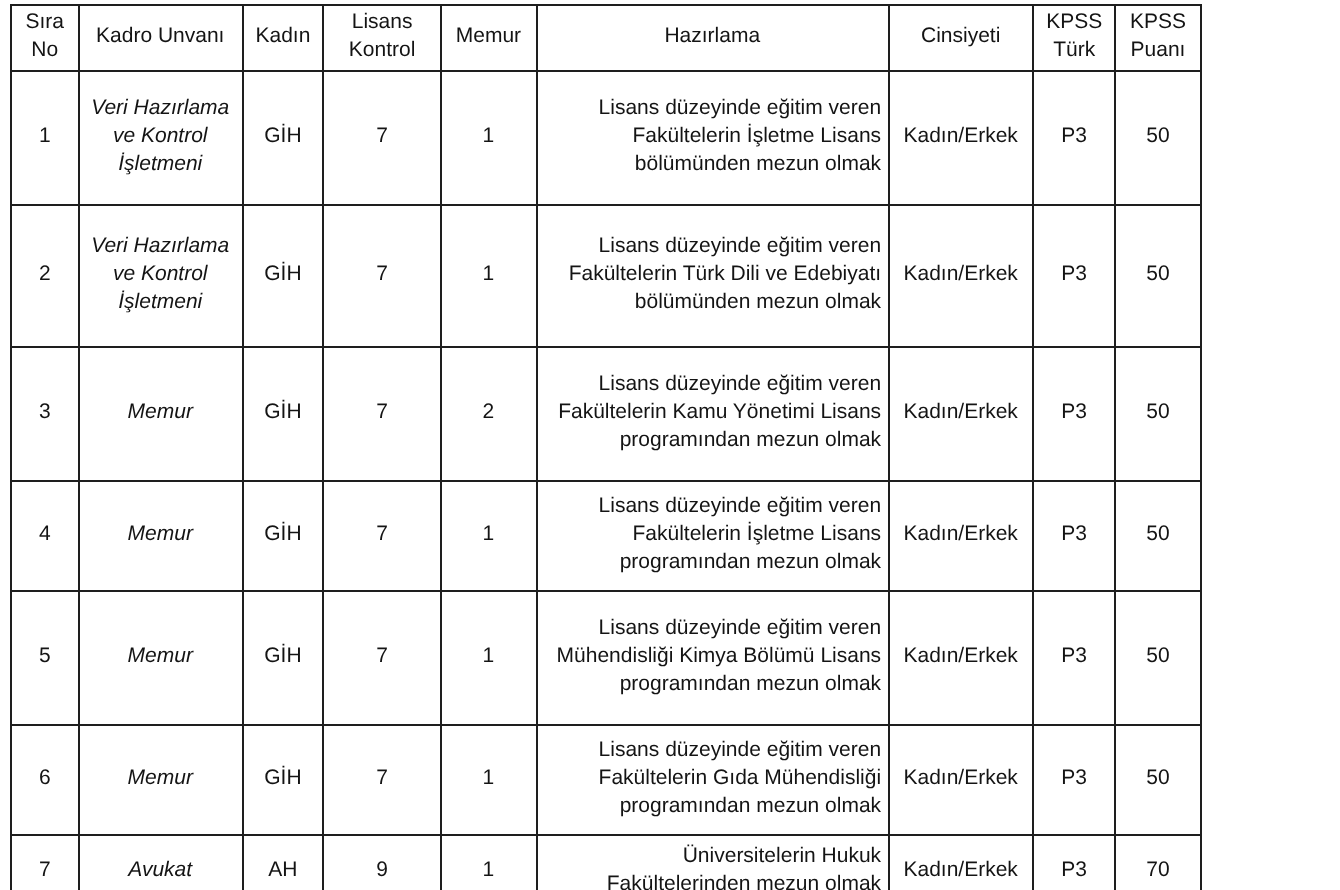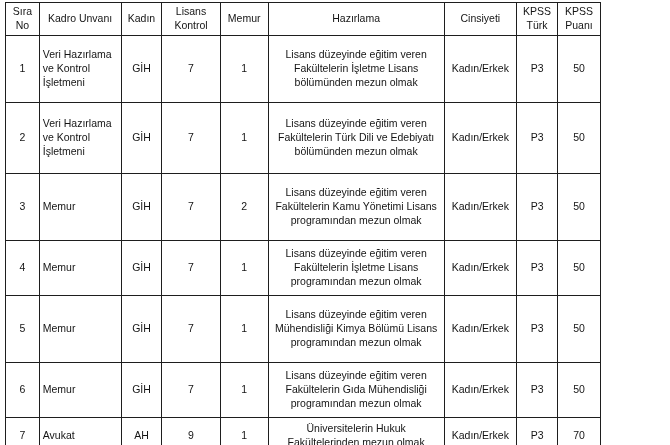--- a/index.html
+++ b/index.html
@@ -54,27 +54,28 @@
     padding: 1px 2px;
   }
   thead th .hdr-l {
     display: block;
     white-space: nowrap;
   }
 
   
   td.center { text-align: center; }
   td.nitelik {
+    text-align: right;
+    padding-left: 5px;
+    padding-right: 4px;
+  }
+  td.unvan {
     text-align: center;
     padding-left: 5px;
-    padding-right: 4px;
-  }
-  td.unvan {
-    text-align: left;
-    padding-left: 5px;
+    font-style: italic;
   }
   
   tr.r-h4 td { height: 62px; }
   tr.r-h4b td { height: 66px; }
   tr.r-h4c td { height: 62px; }
   tr.r-h3 td { height: 50px; }
   tr.r-h2 td { height: 32px; }
 </style>
 </head>
 <body>

